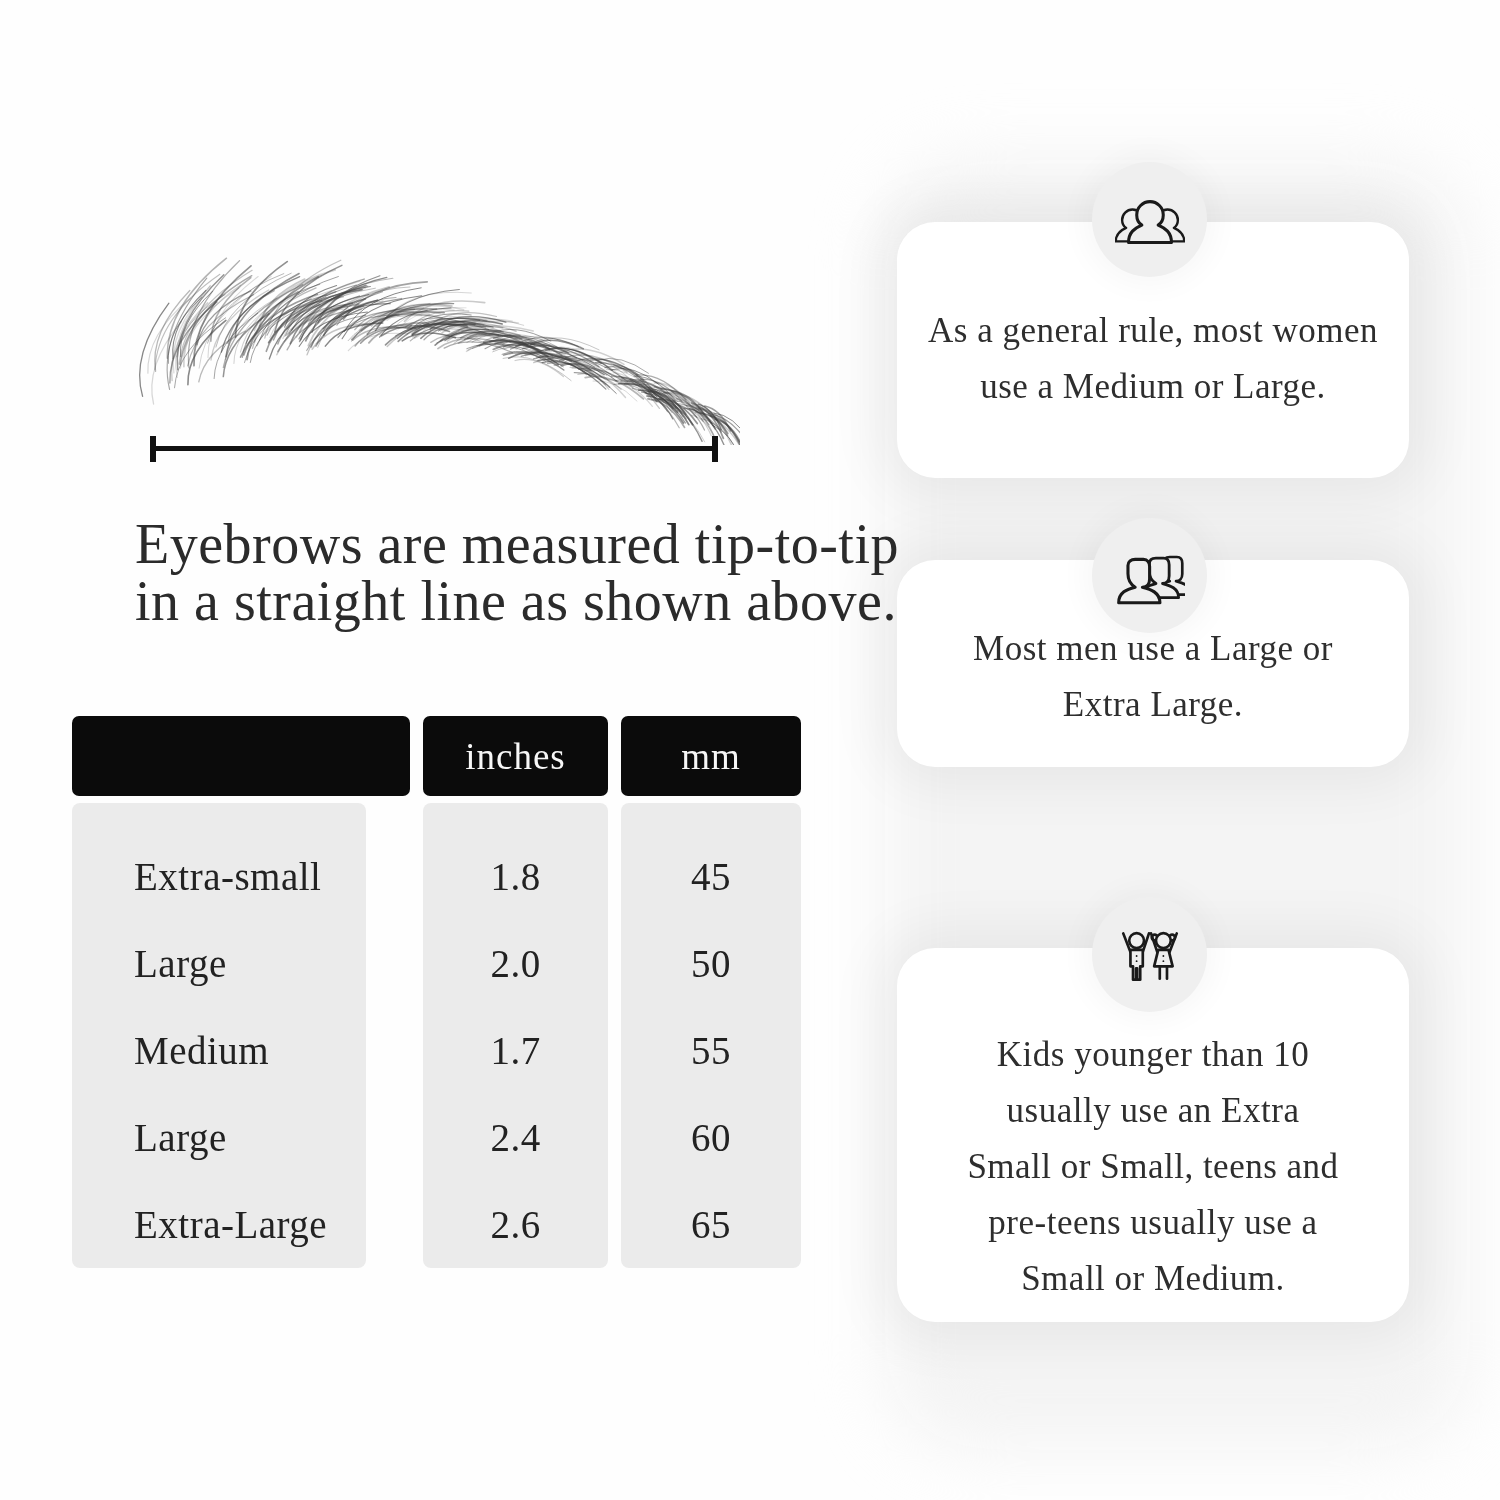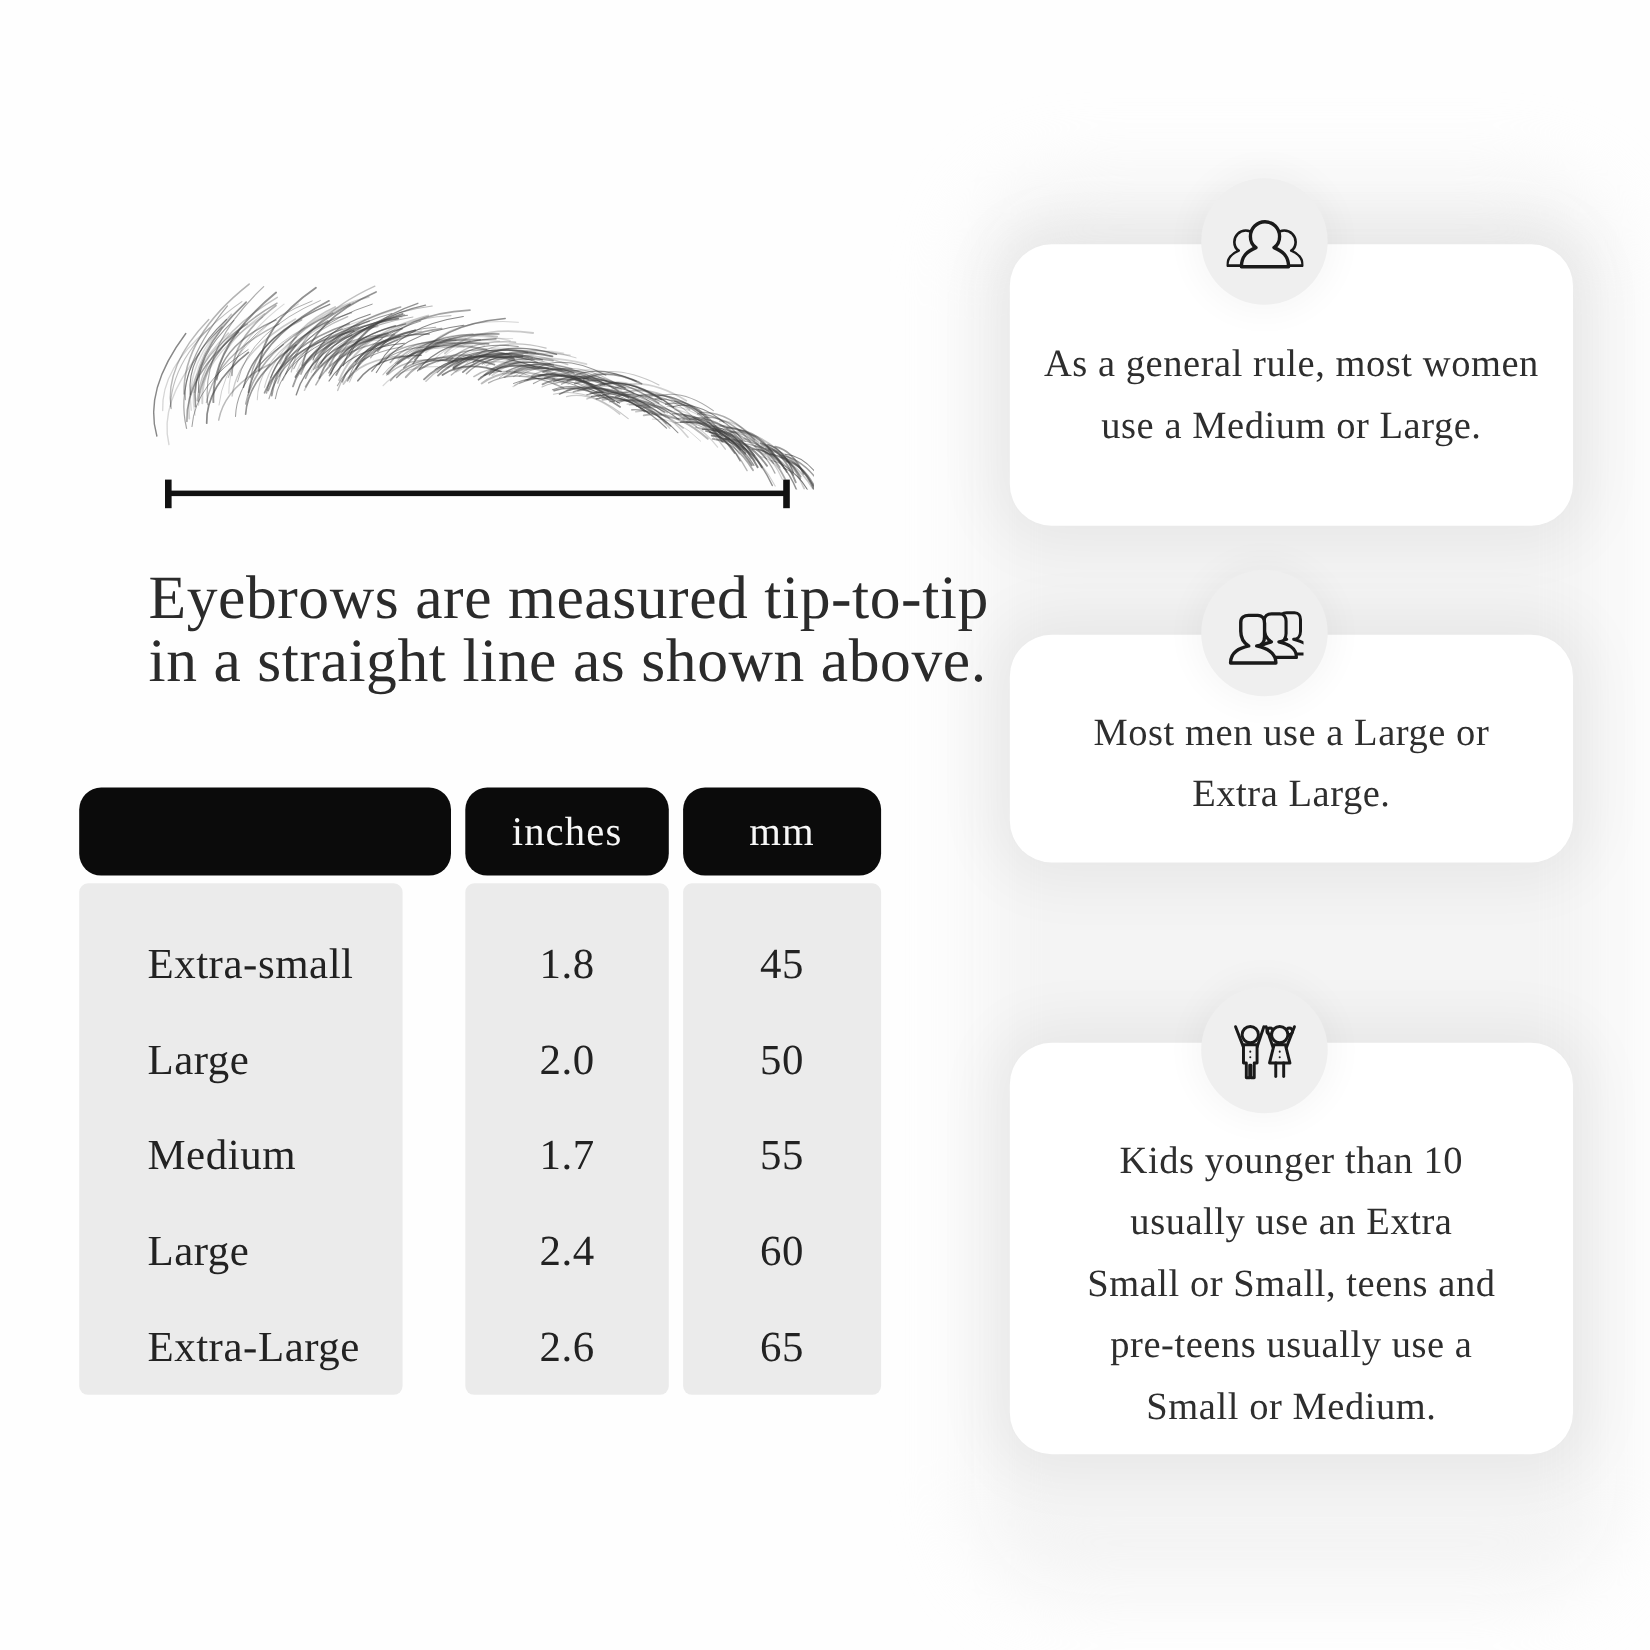--- a/index.html
+++ b/index.html
@@ -22,41 +22,41 @@
   .mline .tick-left{left:0;}
   .mline .tick-right{right:0;}
 
   
   .caption{position:absolute;left:135px;top:516px;z-index:1;font-size:56px;line-height:57px;
     color:#2b2b2b;letter-spacing:0.5px;}
   .caption span{display:block;white-space:nowrap;}
 
   
   .stable{position:absolute;left:72px;top:716px;width:729px;height:552px;z-index:1;}
-  .thead{position:absolute;top:0;height:80px;background:#0b0b0b;color:#f7f7f7;border-radius:20px;
+  .thead{position:absolute;top:0;height:80px;background:#0b0b0b;color:#f7f7f7;border-radius:7px;
     display:flex;align-items:center;justify-content:center;font-size:37px;letter-spacing:1px;}
   .th-label{left:0;width:338px;}
   .th-inches{left:351px;width:185px;}
   .th-mm{left:549px;width:180px;}
   .tcol{position:absolute;top:87px;height:465px;background:#ebebeb;border-radius:8px;
     padding-top:30px;box-sizing:border-box;}
   .tcol-label{left:0;width:294px;}
   .tcol-inches{left:351px;width:185px;}
   .tcol-mm{left:549px;width:180px;}
   .trow{height:87px;display:flex;align-items:center;font-size:39px;color:#222;letter-spacing:0.5px;}
   .tcol-label .trow{padding-left:62px;justify-content:flex-start;}
   .tcol-num .trow{justify-content:center;}
 
   
   .card{position:absolute;left:897px;width:512px;background:#ffffff;border-radius:38px;
     box-shadow:0 0 55px 18px rgba(0,0,0,0.055);
     display:flex;flex-direction:column;align-items:center;justify-content:center;
-    box-sizing:border-box;z-index:1;margin-left:21px;}
+    box-sizing:border-box;z-index:1;}
   #card-women{top:222px;height:256px;padding-bottom:22px;padding-top:40px;}
-  #card-men{top:577px;height:207px;padding-top:26px;font-family:Liberation Serif, serif;}
+  #card-men{top:560px;height:207px;padding-top:26px;font-family:Liberation Serif, serif;}
   #card-kids{top:948px;height:374px;padding-top:80px;padding-bottom:16px;}
   .card .line{display:block;font-size:35px;line-height:56px;color:#2e2e2e;
     text-align:center;letter-spacing:0.5px;white-space:nowrap;}
 
   .circle{position:absolute;left:1092px;width:115px;height:115px;border-radius:50%;background:#efefef;
     display:flex;align-items:center;justify-content:center;z-index:2;
     box-shadow:0 0 30px 8px rgba(0,0,0,0.035);}
   #circle-women{top:162px;}
   #circle-men{top:518px;}
   #circle-kids{top:897px;}

